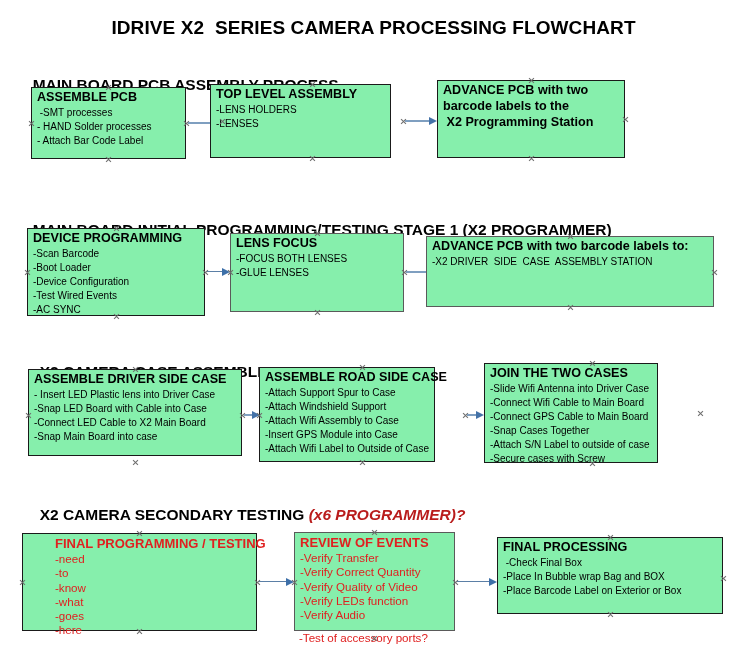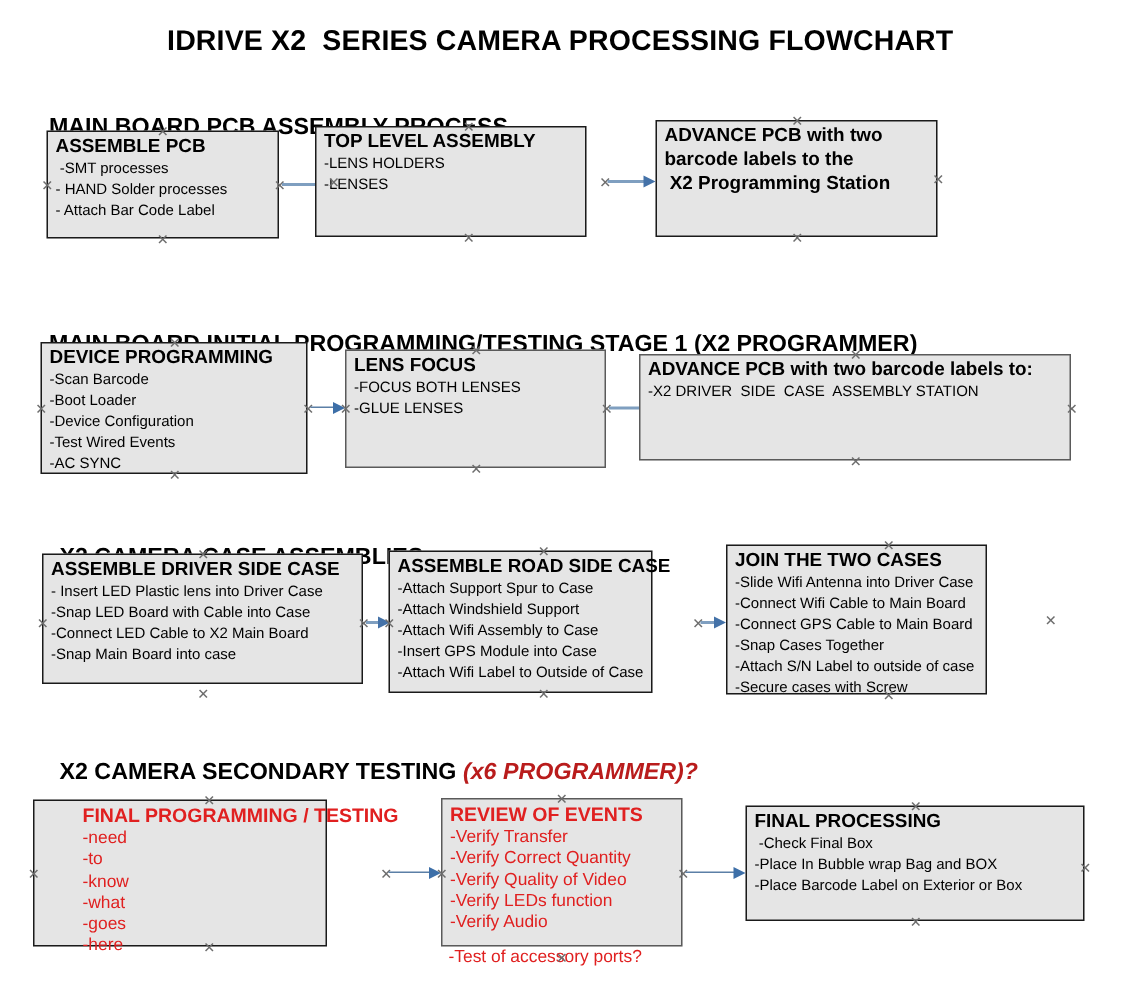--- a/index.html
+++ b/index.html
@@ -36,21 +36,21 @@
     white-space: pre;
   }
   .section-heading .red {
     color: #b91c1c;
     font-style: italic;
   }
 
   
   .node {
     position: absolute;
-    background: #e5e5e5;
+    background: #86efac;
     border: 1.3px solid #1a1a1a;
     box-sizing: border-box;
     padding: 2px 4px 0 5px;
   }
   .node.softborder {
     border-color: #5a5a5a;
   }
   .node-title {
     font-size: 12.6px;
     font-weight: bold;
@@ -270,21 +270,21 @@
   <div class="node-line">-Secure cases with Screw</div>
 </div>
 <div class="handle" style="left:592px; top:363px;"></div>
 <div class="handle" style="left:592px; top:463px;"></div>
 <div class="handle" style="left:700px; top:413px;"></div>
 
 <div class="section-heading" style="left:31px; top:488px;">
   <span>X2 CAMERA SECONDARY TESTING </span><span class="red">(x6 PROGRAMMER)?</span>
 </div>
 
-<div class="node red" style="left:22px; top:533px; width:196px; height:98px;padding-left:32px;">
+<div class="node red" style="left:22px; top:533px; width:235px; height:98px;padding-left:32px;">
   <div class="node-title">FINAL PROGRAMMING / TESTING</div>
   <div class="node-line">-need</div>
   <div class="node-line">-to</div>
   <div class="node-line">-know</div>
   <div class="node-line">-what</div>
   <div class="node-line">-goes</div>
   <div class="node-line">-here</div>
 </div>
 <div class="handle" style="left:139px; top:533px;"></div>
 <div class="handle" style="left:139px; top:631px;"></div>

